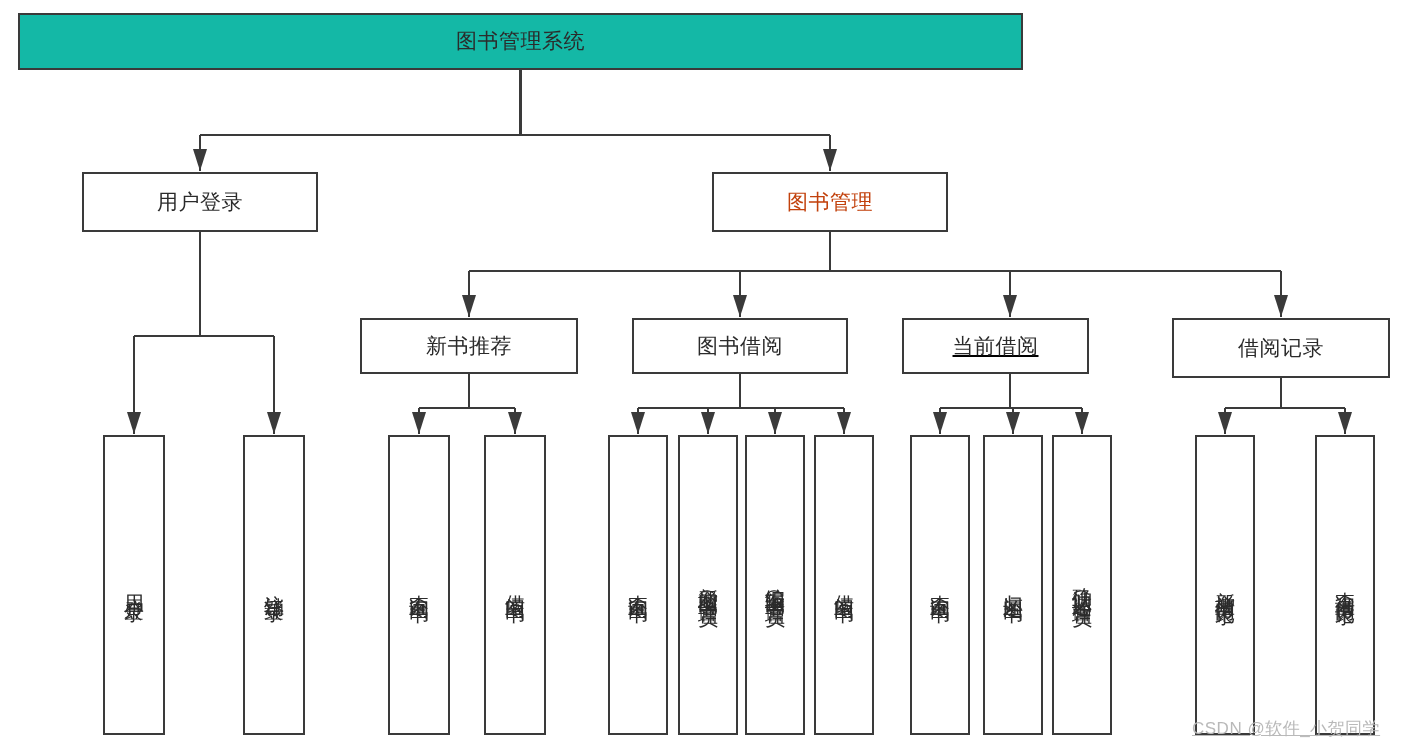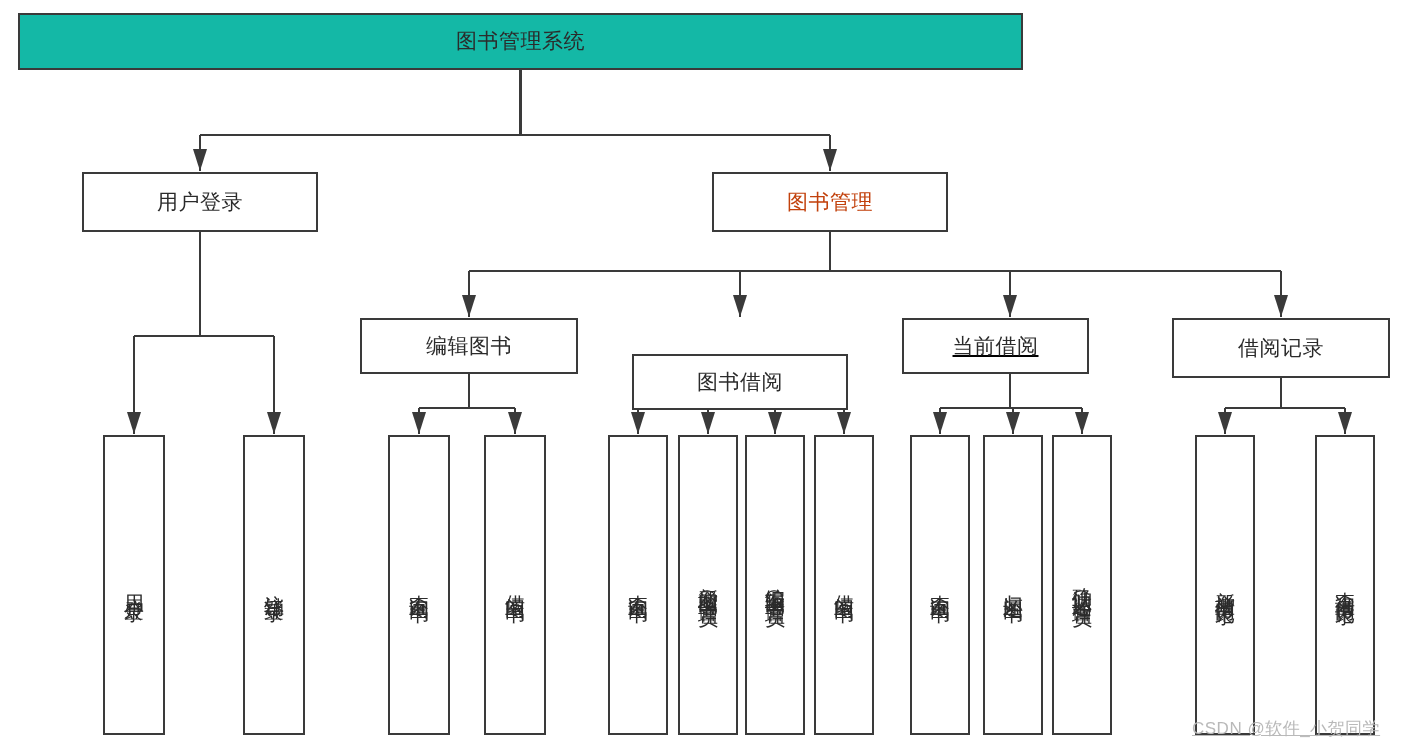--- a/index.html
+++ b/index.html
@@ -124,23 +124,23 @@
       <div class="node-box" style="left: 18px; top: 13px; width: 1005px; height: 57px; border-color: rgb(58, 58, 58); background: #14b8a6;">
         <span class="node-label-h" style="color: rgb(43, 43, 43);">图书管理系统</span>
       </div>
       <div class="node-box" style="left: 82px; top: 172px; width: 236px; height: 60px; border-color: rgb(58, 58, 58); background: rgb(255, 255, 255);">
         <span class="node-label-h" style="color: rgb(43, 43, 43);">用户登录</span>
       </div>
       <div class="node-box" style="left: 712px; top: 172px; width: 236px; height: 60px; border-color: rgb(58, 58, 58); background: rgb(255, 255, 255);">
         <span class="node-label-h" style="color: #c2410c;">图书管理</span>
       </div>
       <div class="node-box" style="left: 360px; top: 318px; width: 218px; height: 56px; border-color: rgb(58, 58, 58); background: rgb(255, 255, 255);">
-        <span class="node-label-h" style="color: rgb(43, 43, 43);">编辑图书</span>
+        <span class="node-label-h" style="color: rgb(43, 43, 43);">新书推荐</span>
       </div>
-      <div class="node-box" style="left: 632px; top: 318px; width: 216px; height: 56px; border-color: rgb(58, 58, 58); background: rgb(255, 255, 255); margin-top: 36px;">
+      <div class="node-box" style="left: 632px; top: 318px; width: 216px; height: 56px; border-color: rgb(58, 58, 58); background: rgb(255, 255, 255);">
         <span class="node-label-h" style="color: rgb(43, 43, 43);">图书借阅</span>
       </div>
       <div class="node-box" style="left: 902px; top: 318px; width: 187px; height: 56px; border-color: rgb(58, 58, 58); background: rgb(255, 255, 255); text-decoration: underline;">
         <span class="node-label-h" style="color: rgb(43, 43, 43);">当前借阅</span>
       </div>
       <div class="node-box" style="left: 1172px; top: 318px; width: 218px; height: 60px; border-color: rgb(58, 58, 58); background: rgb(255, 255, 255);">
         <span class="node-label-h" style="color: rgb(43, 43, 43);">借阅记录</span>
       </div>
       <div class="node-box" style="left: 103px; top: 435px; width: 62px; height: 300px; border-color: rgb(58, 58, 58); background: rgb(255, 255, 255);">
         <span class="node-label-v" style="color: rgb(43, 43, 43);">用户登录</span>

